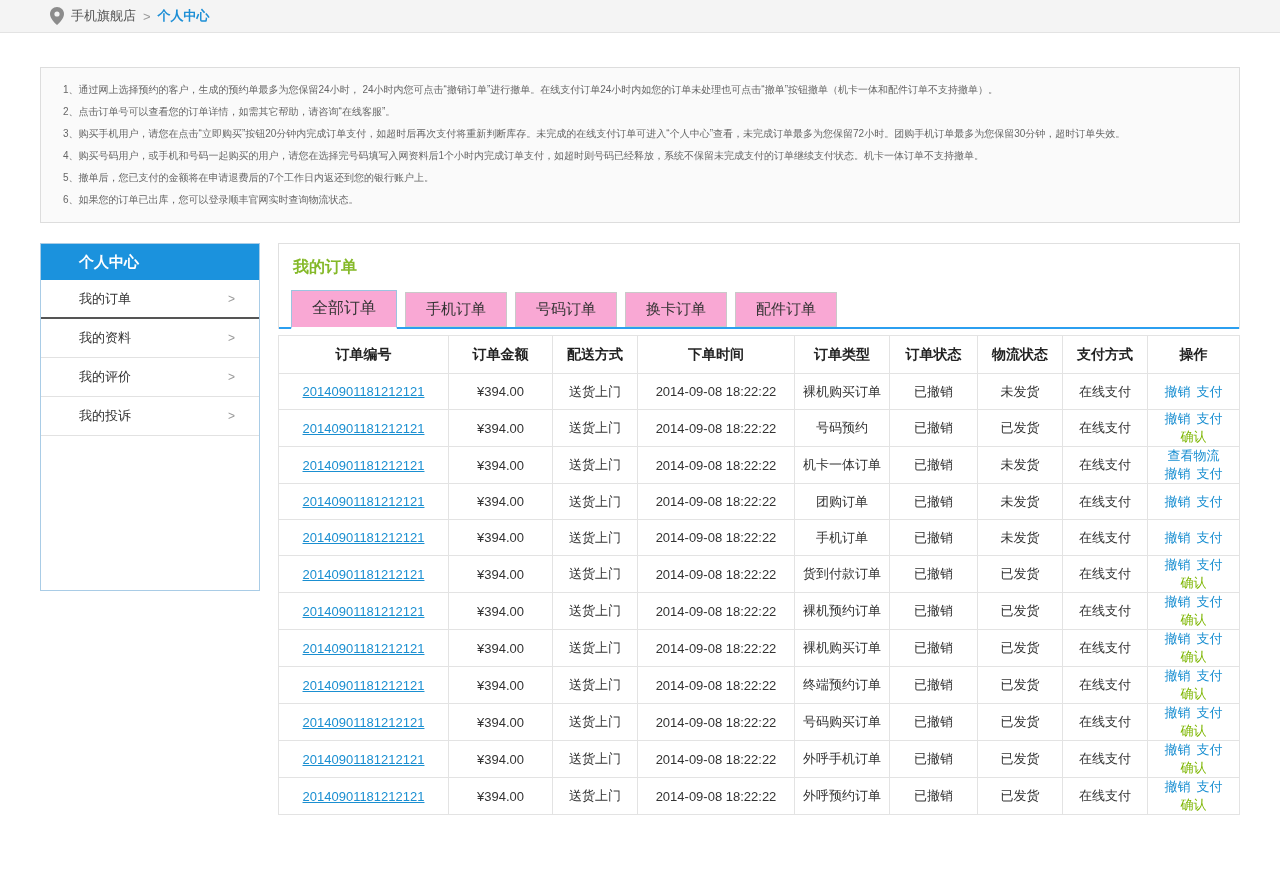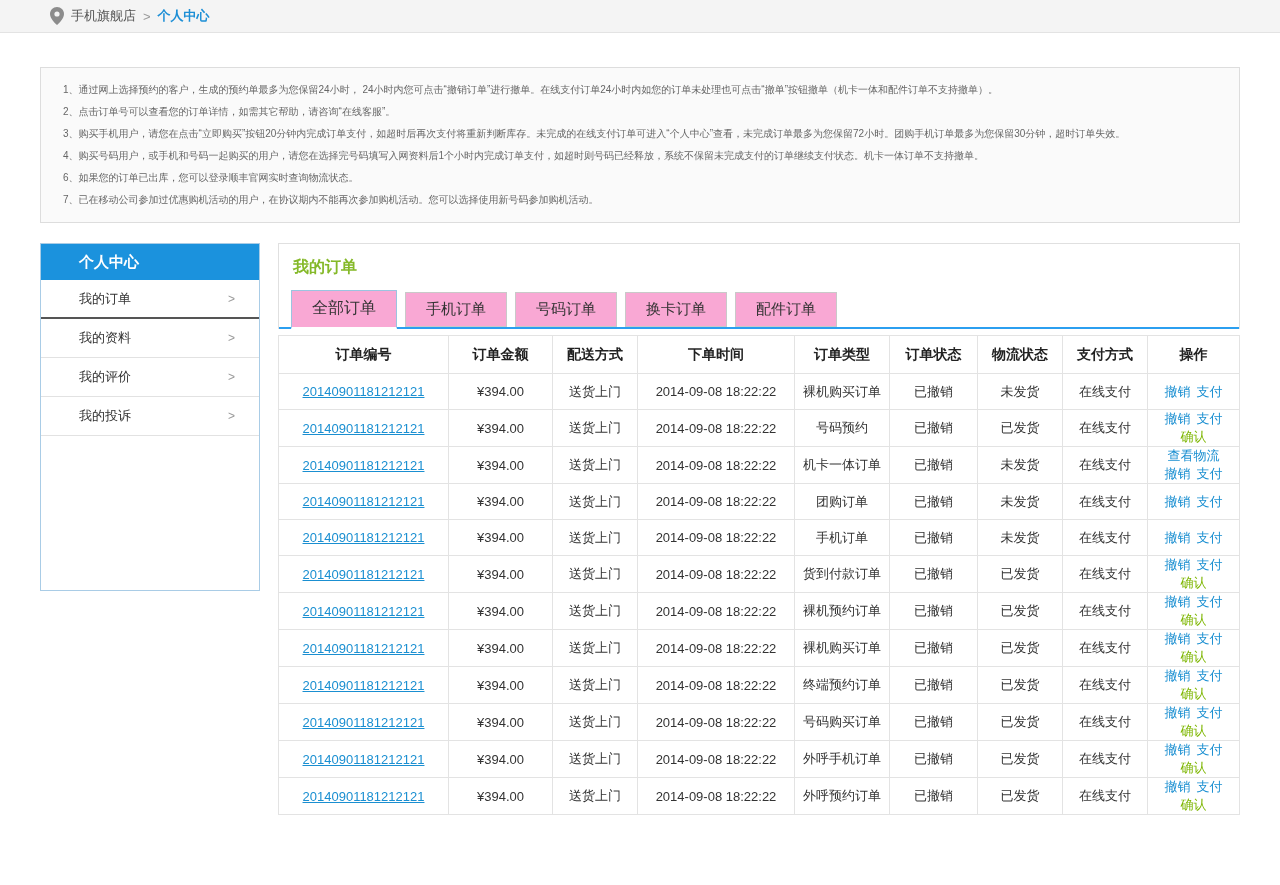--- a/index.html
+++ b/index.html
@@ -146,22 +146,22 @@
   <span class="sep">&gt;</span>
   <span class="current">个人中心</span>
 </header>
 
 <section class="notice-box">
   <div id="notice-list">
       <div class="notice-item">1、通过网上选择预约的客户，生成的预约单最多为您保留24小时， 24小时内您可点击“撤销订单”进行撤单。在线支付订单24小时内如您的订单未处理也可点击“撤单”按钮撤单（机卡一体和配件订单不支持撤单）。</div>
       <div class="notice-item">2、点击订单号可以查看您的订单详情，如需其它帮助，请咨询“在线客服”。</div>
       <div class="notice-item">3、购买手机用户，请您在点击“立即购买”按钮20分钟内完成订单支付，如超时后再次支付将重新判断库存。未完成的在线支付订单可进入“个人中心”查看，未完成订单最多为您保留72小时。团购手机订单最多为您保留30分钟，超时订单失效。</div>
       <div class="notice-item">4、购买号码用户，或手机和号码一起购买的用户，请您在选择完号码填写入网资料后1个小时内完成订单支付，如超时则号码已经释放，系统不保留未完成支付的订单继续支付状态。机卡一体订单不支持撤单。</div>
+      <div class="notice-item">5、撤单后，您已支付的金额将在申请退费后的7个工作日内返还到您的银行账户上。</div>
       <div class="notice-item">6、如果您的订单已出库，您可以登录顺丰官网实时查询物流状态。</div>
-      <div class="notice-item">7、已在移动公司参加过优惠购机活动的用户，在协议期内不能再次参加购机活动。您可以选择使用新号码参加购机活动。</div>
     </div>
 </section>
 
 <div class="layout">
   <aside class="sidebar">
     <div class="sidebar-title">个人中心</div>
     <div id="sidebar-items">
         <div class="side-item active">
           <span class="side-lbl">我的订单</span>
           <span class="side-arrow">&gt;</span>

